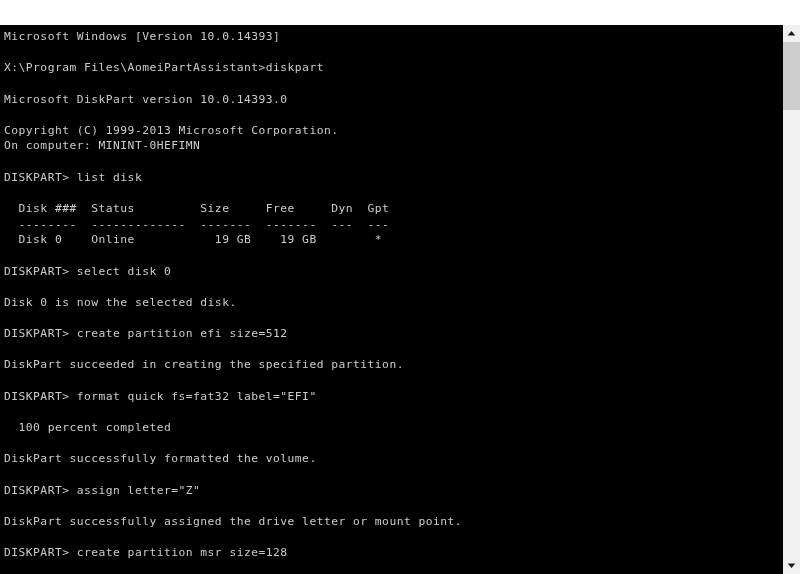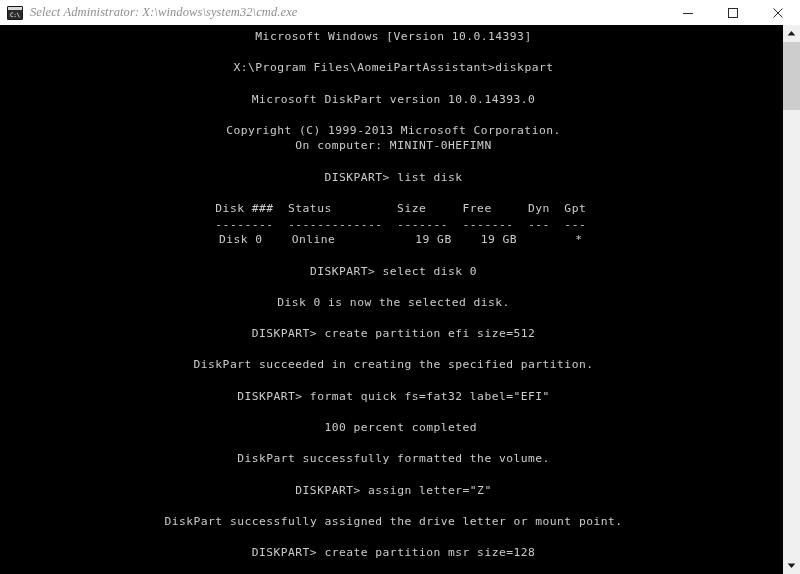--- a/index.html
+++ b/index.html
@@ -91,21 +91,20 @@
   
   #console {
     position: absolute;
     left: 0;
     top: 25px;
     width: 783px;
     height: 549px;
     background: #000000;
     overflow: hidden;
     box-sizing: border-box;
-    text-align: center;
   }
   #console-lines {
     padding: 4px 0 0 4px;
     font-family: "DejaVu Sans Mono", monospace;
     font-size: 11.3px;
     line-height: 15.65px;
     color: #cccccc;
     white-space: pre;
     letter-spacing: 0.47px;
   }
@@ -150,45 +149,20 @@
     width: 17px;
     height: 68px;
     background: #cdcdcd;
   }
 </style>
 </head>
 <body>
 
 <div id="window">
 
-  <div id="titlebar">
-    <div id="title-icon">
-      <div id="title-icon-glyph">C:\</div>
-    </div>
-    <div id="title-text">Select Administrator: X:\windows\system32\cmd.exe</div>
-
-    <div id="window-controls">
-      <div class="winbtn">
-        <svg width="12" height="12" viewBox="0 0 12 12" aria-hidden="true">
-          <line x1="1" y1="6.5" x2="11" y2="6.5" stroke="#2b2b2b" stroke-width="1"></line>
-        </svg>
-      </div>
-      <div class="winbtn">
-        <svg width="12" height="12" viewBox="0 0 12 12" aria-hidden="true">
-          <rect x="1.5" y="1.5" width="9" height="9" fill="none" stroke="#2b2b2b" stroke-width="1"></rect>
-        </svg>
-      </div>
-      <div class="winbtn">
-        <svg width="12" height="12" viewBox="0 0 12 12" aria-hidden="true">
-          <line x1="1.5" y1="1.5" x2="10.5" y2="10.5" stroke="#2b2b2b" stroke-width="1"></line>
-          <line x1="10.5" y1="1.5" x2="1.5" y2="10.5" stroke="#2b2b2b" stroke-width="1"></line>
-        </svg>
-      </div>
-    </div>
-  </div>
 
   <div id="console">
     <div id="console-lines"><div class="cline">Microsoft Windows [Version 10.0.14393]</div><div class="cline">&nbsp;</div><div class="cline">X:\Program Files\AomeiPartAssistant&gt;diskpart</div><div class="cline">&nbsp;</div><div class="cline">Microsoft DiskPart version 10.0.14393.0</div><div class="cline">&nbsp;</div><div class="cline">Copyright (C) 1999-2013 Microsoft Corporation.</div><div class="cline">On computer: MININT-0HEFIMN</div><div class="cline">&nbsp;</div><div class="cline">DISKPART&gt; list disk</div><div class="cline">&nbsp;</div><div class="cline">  Disk ###  Status         Size     Free     Dyn  Gpt</div><div class="cline">  --------  -------------  -------  -------  ---  ---</div><div class="cline">  Disk 0    Online           19 GB    19 GB        *</div><div class="cline">&nbsp;</div><div class="cline">DISKPART&gt; select disk 0</div><div class="cline">&nbsp;</div><div class="cline">Disk 0 is now the selected disk.</div><div class="cline">&nbsp;</div><div class="cline">DISKPART&gt; create partition efi size=512</div><div class="cline">&nbsp;</div><div class="cline">DiskPart succeeded in creating the specified partition.</div><div class="cline">&nbsp;</div><div class="cline">DISKPART&gt; format quick fs=fat32 label="EFI"</div><div class="cline">&nbsp;</div><div class="cline">  100 percent completed</div><div class="cline">&nbsp;</div><div class="cline">DiskPart successfully formatted the volume.</div><div class="cline">&nbsp;</div><div class="cline">DISKPART&gt; assign letter="Z"</div><div class="cline">&nbsp;</div><div class="cline">DiskPart successfully assigned the drive letter or mount point.</div><div class="cline">&nbsp;</div><div class="cline">DISKPART&gt; create partition msr size=128</div><div class="cline">&nbsp;</div></div>
   </div>
 
   <div id="scrollbar">
     <div class="sb-arrow" id="sb-up">
       <svg width="9" height="7" viewBox="0 0 9 7" aria-hidden="true">
         <path d="M4.5 1 L8.3 5.6 L0.7 5.6 Z" fill="#1c1c1c"></path>
       </svg>

